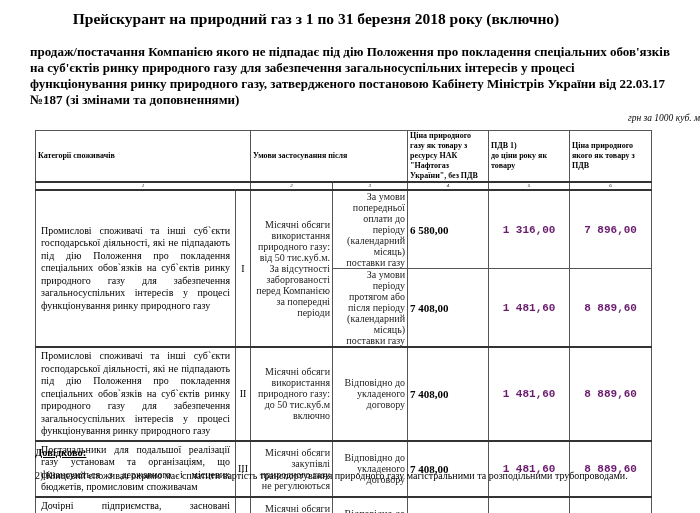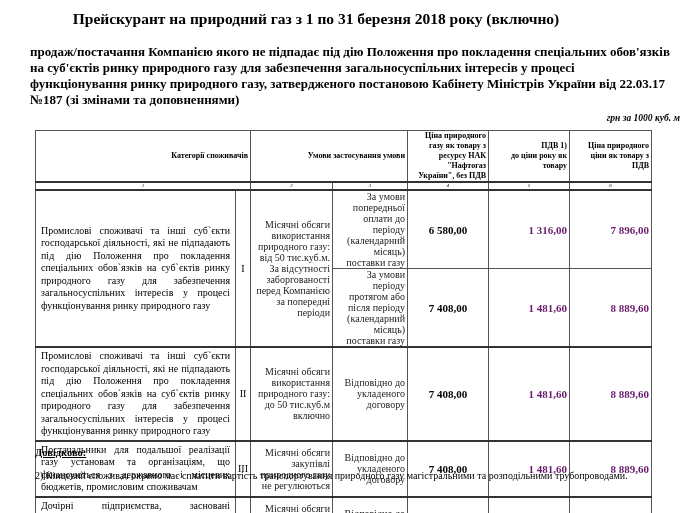--- a/index.html
+++ b/index.html
@@ -1,28 +1,28 @@
 <!DOCTYPE html>
 <html><head>
   <meta charset="utf-8">
   <style>
     html, body { margin:0; padding:0; background:#ffffff; }
     body { width:700px; height:513px; position:relative; overflow:hidden; font-family:"Liberation Serif", "DejaVu Serif", serif; color:#000; }
     .title { position:absolute; left:0; top:10px; width:632px; text-align:center; font-size:15.5px; font-weight:bold; }
     .subtitle { position:absolute; left:30px; top:44px; width:640px; text-align:left; font-size:13px; font-weight:bold; line-height:16px; }
-    .units { position:absolute; right:20px; top:113px; font-size:9.5px; font-style:italic; font-weight:bold; }
+    .units { position:absolute; right:0; top:113px; font-size:9.5px; font-style:italic; font-weight:normal; }
     table.price { position:absolute; left:35px; top:130px; border-collapse:collapse; table-layout:fixed; width:616px; }
     table.price td, table.price th { border:1px solid #555; padding:0 2px; vertical-align:middle; }
-    table.price th { font-size:8px; font-weight:bold; text-align:right; height:37px; line-height:10px; }
+    table.price th { font-size:8px; font-weight:bold; text-align:left; height:37px; line-height:10px; }
     table.price tr.nums td { height:6px; font-size:5px; font-style:italic; text-align:center; line-height:6px; border-bottom:2px solid #333; border-top:2px solid #333; padding:0; }
     td.cat { font-size:10px; text-align:justify; line-height:12.5px; padding:2px 5px !important; text-align-last:left; }
     td.roman { font-size:10px; text-align:center; }
     td.cond { font-size:10px; text-align:right; line-height:11px; color:#222; }
-    td.price-val { font-size:11px; font-weight:bold; text-align:center; }
-    td.vat-val, td.total-val { font-size:11px; font-weight:bold; text-align:right; color:#6a1b6e; }
+    td.price-val { font-size:11px; font-weight:bold; }
+    td.vat-val, td.total-val { font-size:11px; font-weight:bold; text-align:center; color:#6a1b6e;font-family:Liberation Mono, monospace; }
     .thick-top td { border-top:2px solid #333 !important; }
     .notes { position:absolute; left:35px; top:447px; width:650px; font-size:10px; }
     .notes-title { font-weight:bold; text-decoration:underline; font-size:10.5px; }
     .note { margin-top:8px; }
   </style>
 </head>
 <body>
 
 <div class="title">Прейскурант на природний газ з 1 по 31 березня 2018 року (включно)</div>
 <div class="subtitle">продаж/постачання Компанією якого не підпадає під дію Положення про покладення спеціальних обов'язків на суб'єктів ринку природного газу для забезпечення загальносуспільних інтересів у процесі функціонування ринку природного газу, затвердженого постановою Кабінету Міністрів України від 22.03.17 №187 (зі змінами та доповненнями)</div>
@@ -34,24 +34,24 @@
       <col style="width:15px">
       <col style="width:82px">
       <col style="width:75px">
       <col style="width:81px">
       <col style="width:81px">
       <col style="width:82px">
   </colgroup>
   <tbody>
       <tr>
     <th colspan="2">Категорії споживачів</th>
-    <th colspan="2">Умови застосування умови</th>
+    <th colspan="2">Умови застосування після</th>
     <th>Ціна природного газу як товару з ресурсу НАК "Нафтогаз України", без ПДВ</th>
     <th><span>ПДВ 1)</span><br><span>до ціни року як товару</span></th>
-    <th>Ціна природного ціни як товару з ПДВ</th>
+    <th>Ціна природного якого як товару з ПДВ</th>
   </tr>
   <tr class="nums">
     <td colspan="2">1</td>
     <td>2</td>
     <td>3</td>
     <td>4</td>
     <td>5</td>
     <td>6</td>
   </tr>
 

